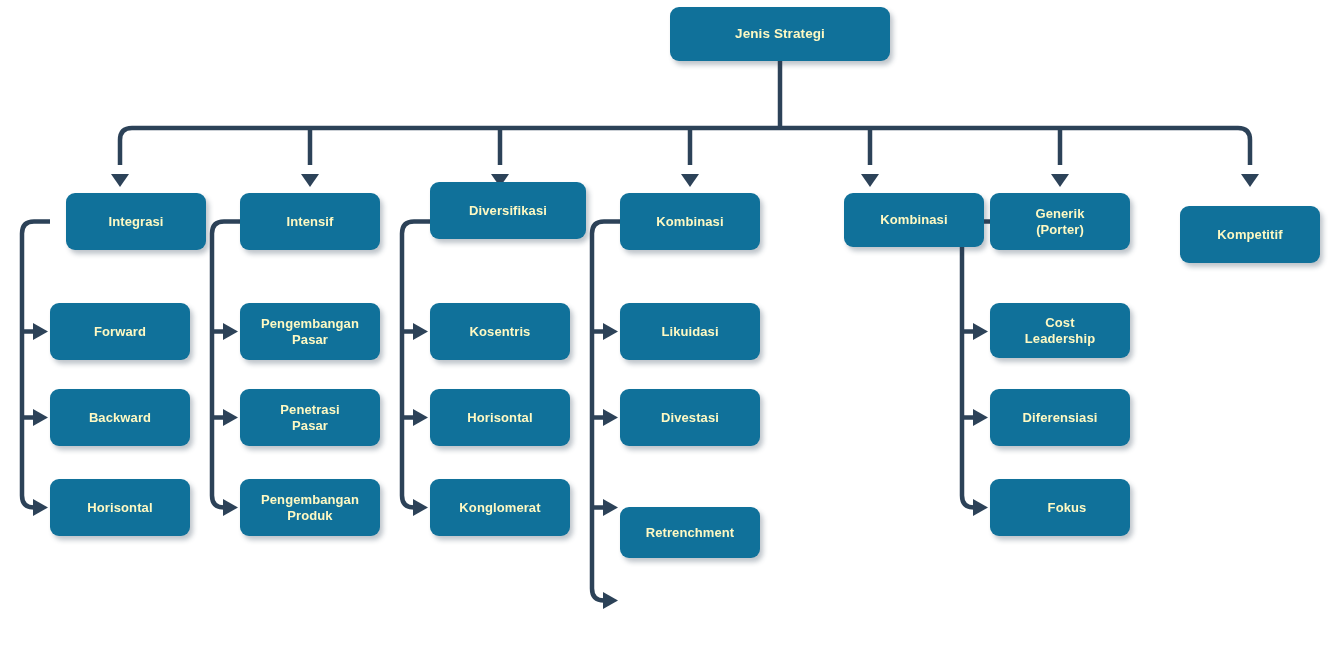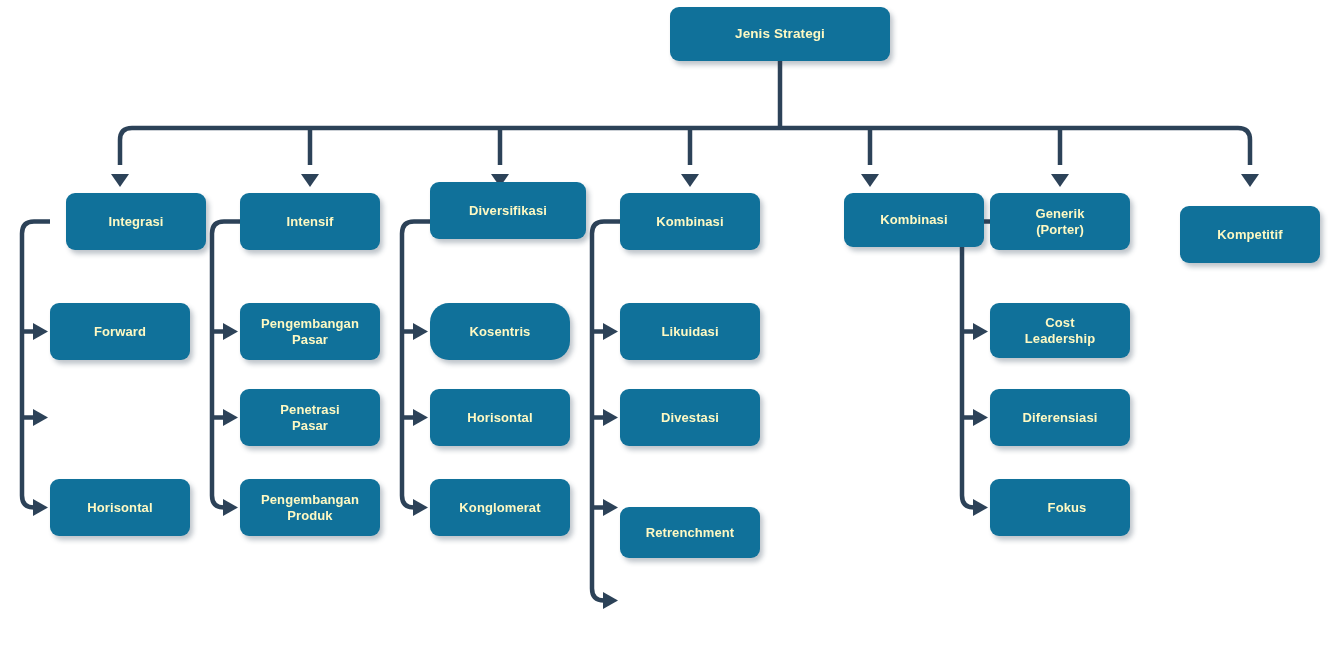--- a/index.html
+++ b/index.html
@@ -111,30 +111,31 @@
         L 974 507.5" fill="none" stroke="#2c4258" stroke-width="4.5" stroke-linecap="butt" stroke-linejoin="round"></path>
       <path d="M 962 331.5 L 974 331.5" fill="none" stroke="#2c4258" stroke-width="4.5" stroke-linecap="butt" stroke-linejoin="round"></path>
       <polygon points="973,323 973,340 988,331.5" fill="#2c4258"></polygon>
       <path d="M 962 417.5 L 974 417.5" fill="none" stroke="#2c4258" stroke-width="4.5" stroke-linecap="butt" stroke-linejoin="round"></path>
       <polygon points="973,409 973,426 988,417.5" fill="#2c4258"></polygon>
       <polygon points="973,499 973,516 988,507.5" fill="#2c4258"></polygon>
     </svg>
 <div class="node root" style="left: 670px; top: 7px; width: 220px; height: 54px;">Jenis Strategi</div>
     <div class="node" style="left: 66px; top: 193px; width: 140px; height: 57px; text-align: right;">Integrasi</div>
     <div class="node" style="left: 50px; top: 303px; width: 140px; height: 57px;">Forward</div>
+    <div class="node" style="left: 50px; top: 389px; width: 140px; height: 57px;">Backward</div>
     <div class="node" style="left: 50px; top: 479px; width: 140px; height: 57px;">Horisontal</div>
     <div class="node" style="left: 240px; top: 193px; width: 140px; height: 57px;">Intensif</div>
     <div class="node" style="left: 240px; top: 303px; width: 140px; height: 57px;">Pengembangan
 Pasar</div>
     <div class="node" style="left: 240px; top: 389px; width: 140px; height: 57px;">Penetrasi
 Pasar</div>
     <div class="node" style="left: 240px; top: 479px; width: 140px; height: 57px;">Pengembangan
 Produk</div>
     <div class="node" style="left: 430px; top: 182px; width: 156px; height: 57px;">Diversifikasi</div>
-    <div class="node" style="left: 430px; top: 303px; width: 140px; height: 57px; border-radius: 19px;">Kosentris</div>
+    <div class="node" style="left: 430px; top: 303px; width: 140px; height: 57px;">Kosentris</div>
     <div class="node" style="left: 430px; top: 389px; width: 140px; height: 57px;">Horisontal</div>
     <div class="node" style="left: 430px; top: 479px; width: 140px; height: 57px;">Konglomerat</div>
     <div class="node" style="left: 620px; top: 193px; width: 140px; height: 57px;">Kombinasi</div>
     <div class="node" style="left: 620px; top: 303px; width: 140px; height: 57px;">Likuidasi</div>
     <div class="node" style="left: 620px; top: 389px; width: 140px; height: 57px;">Divestasi</div>
     <div class="node" style="left: 620px; top: 507px; width: 140px; height: 51px;">Retrenchment</div>
     <div class="node" style="left: 844px; top: 193px; width: 140px; height: 54px;">Kombinasi</div>
     <div class="node" style="left: 990px; top: 193px; width: 140px; height: 57px;">Generik
 (Porter)</div>
     <div class="node" style="left: 990px; top: 303px; width: 140px; height: 55px;">Cost

